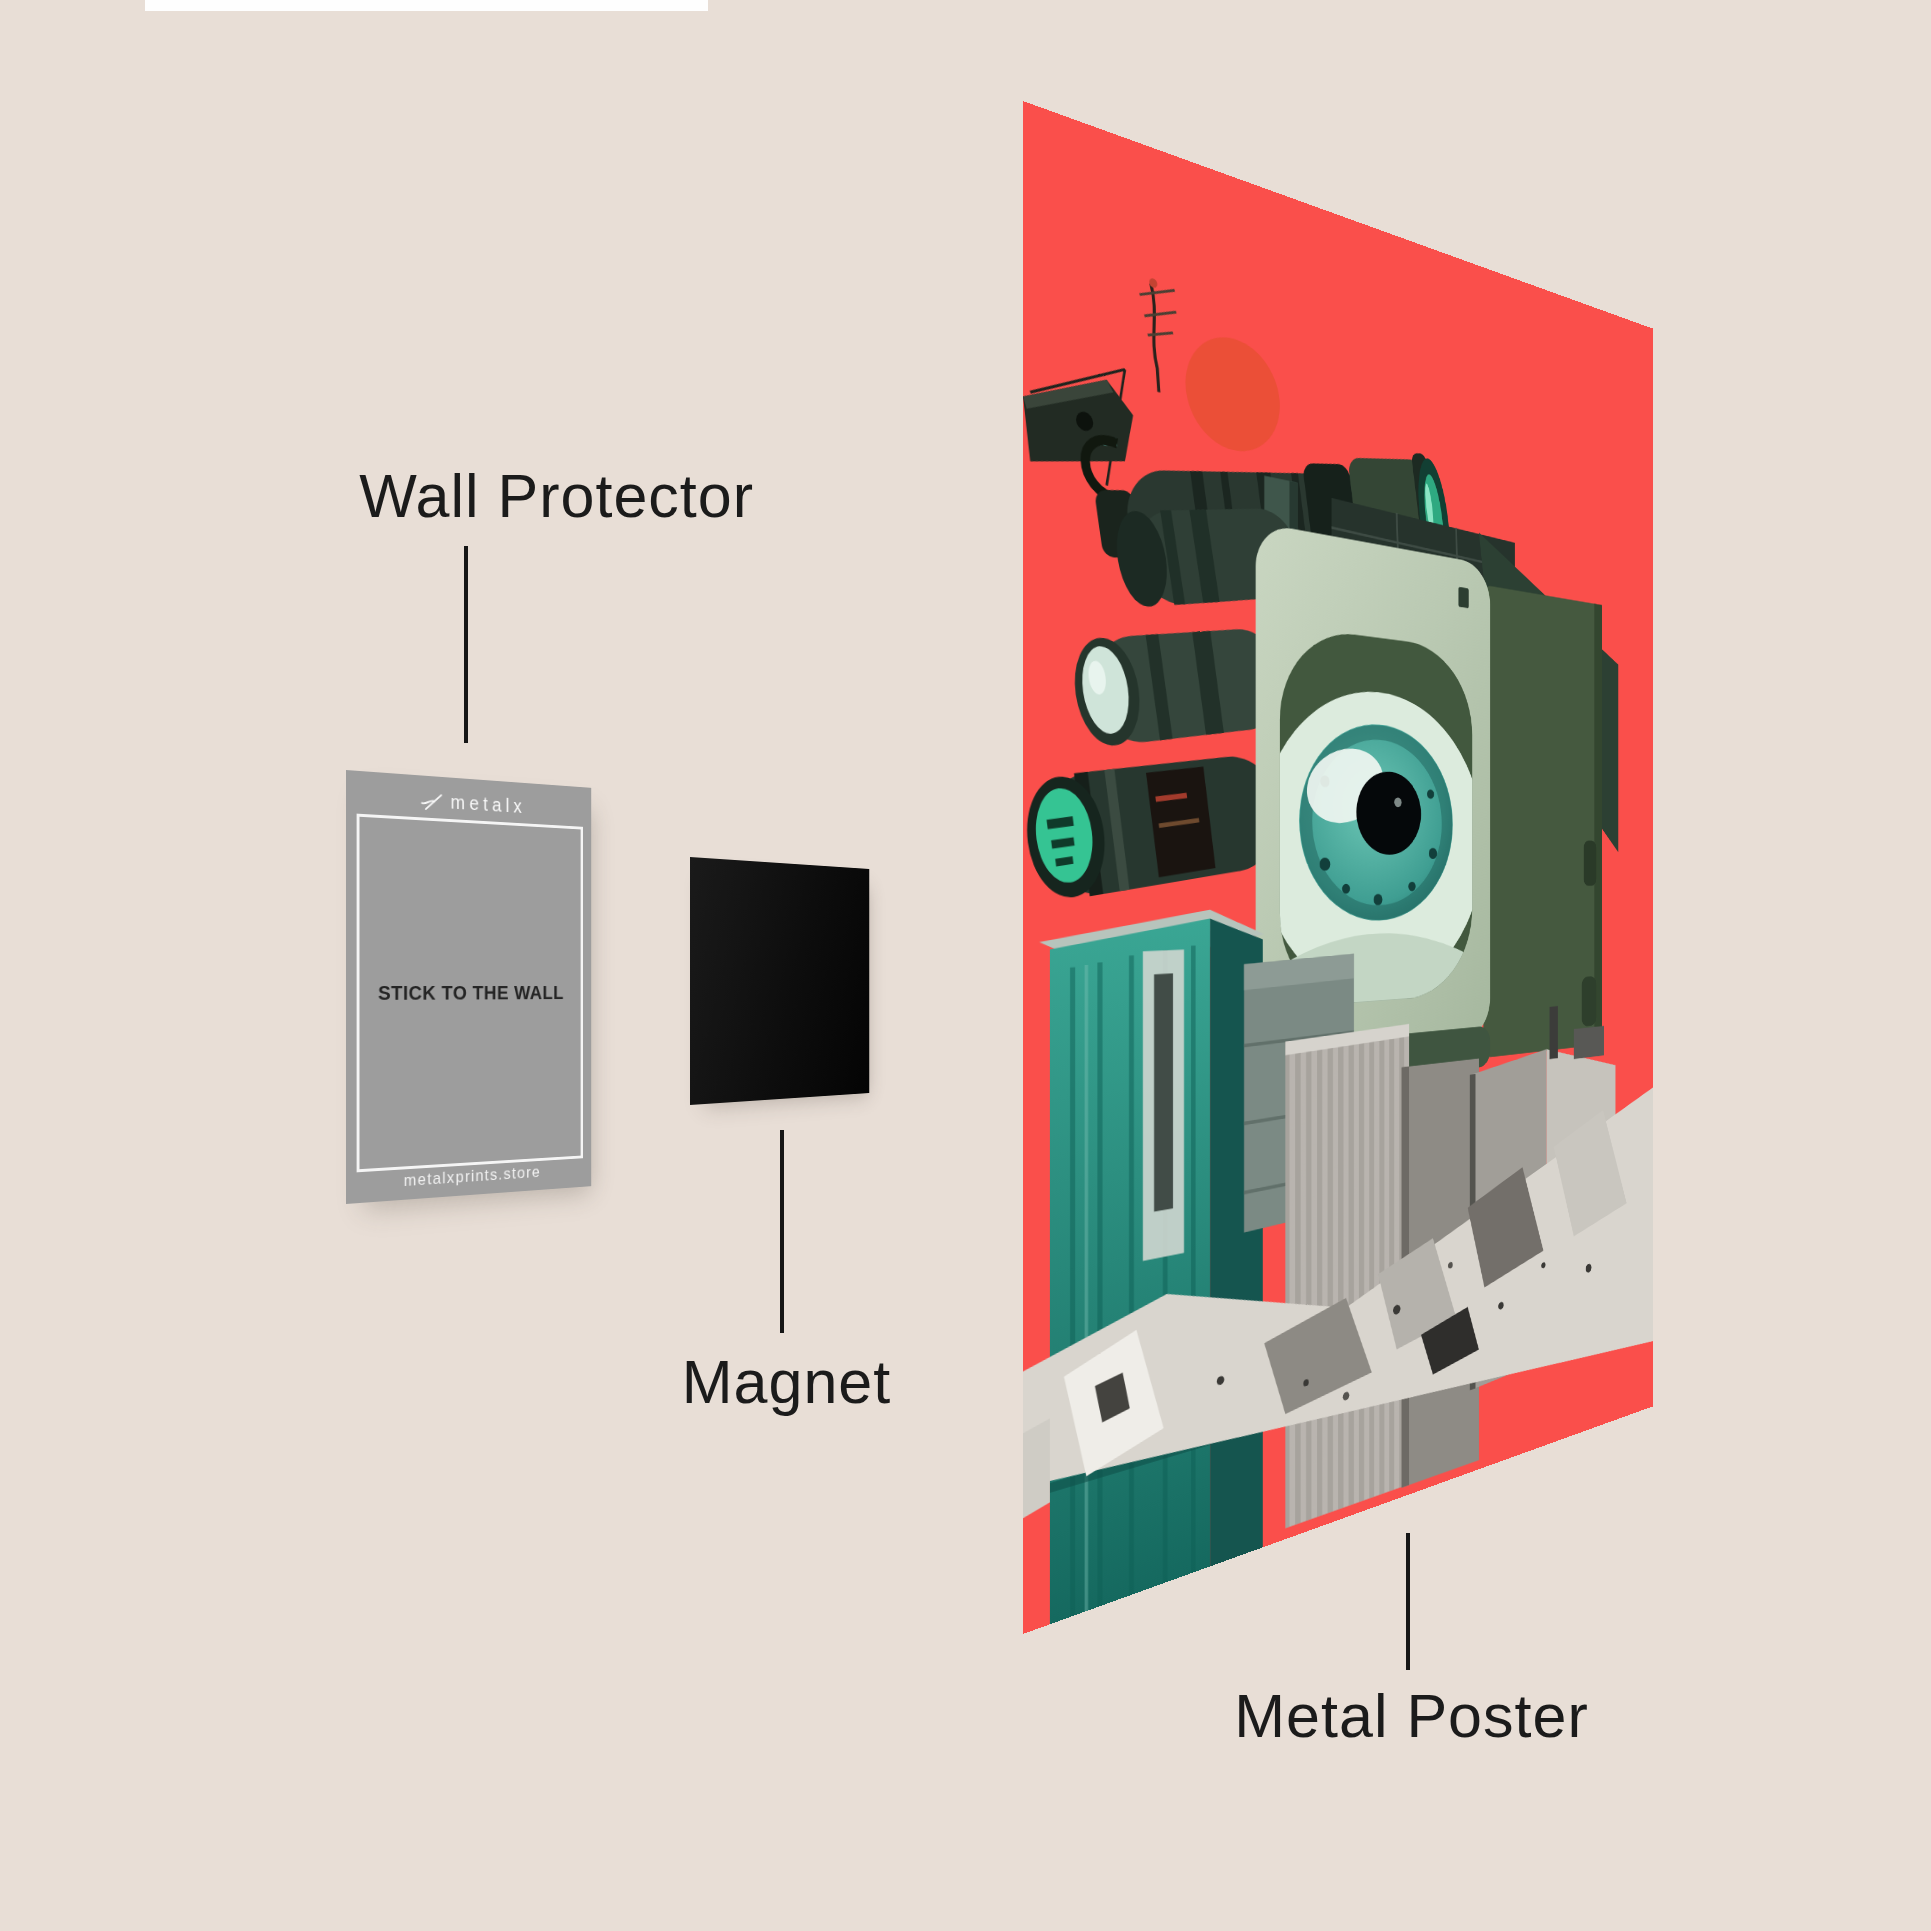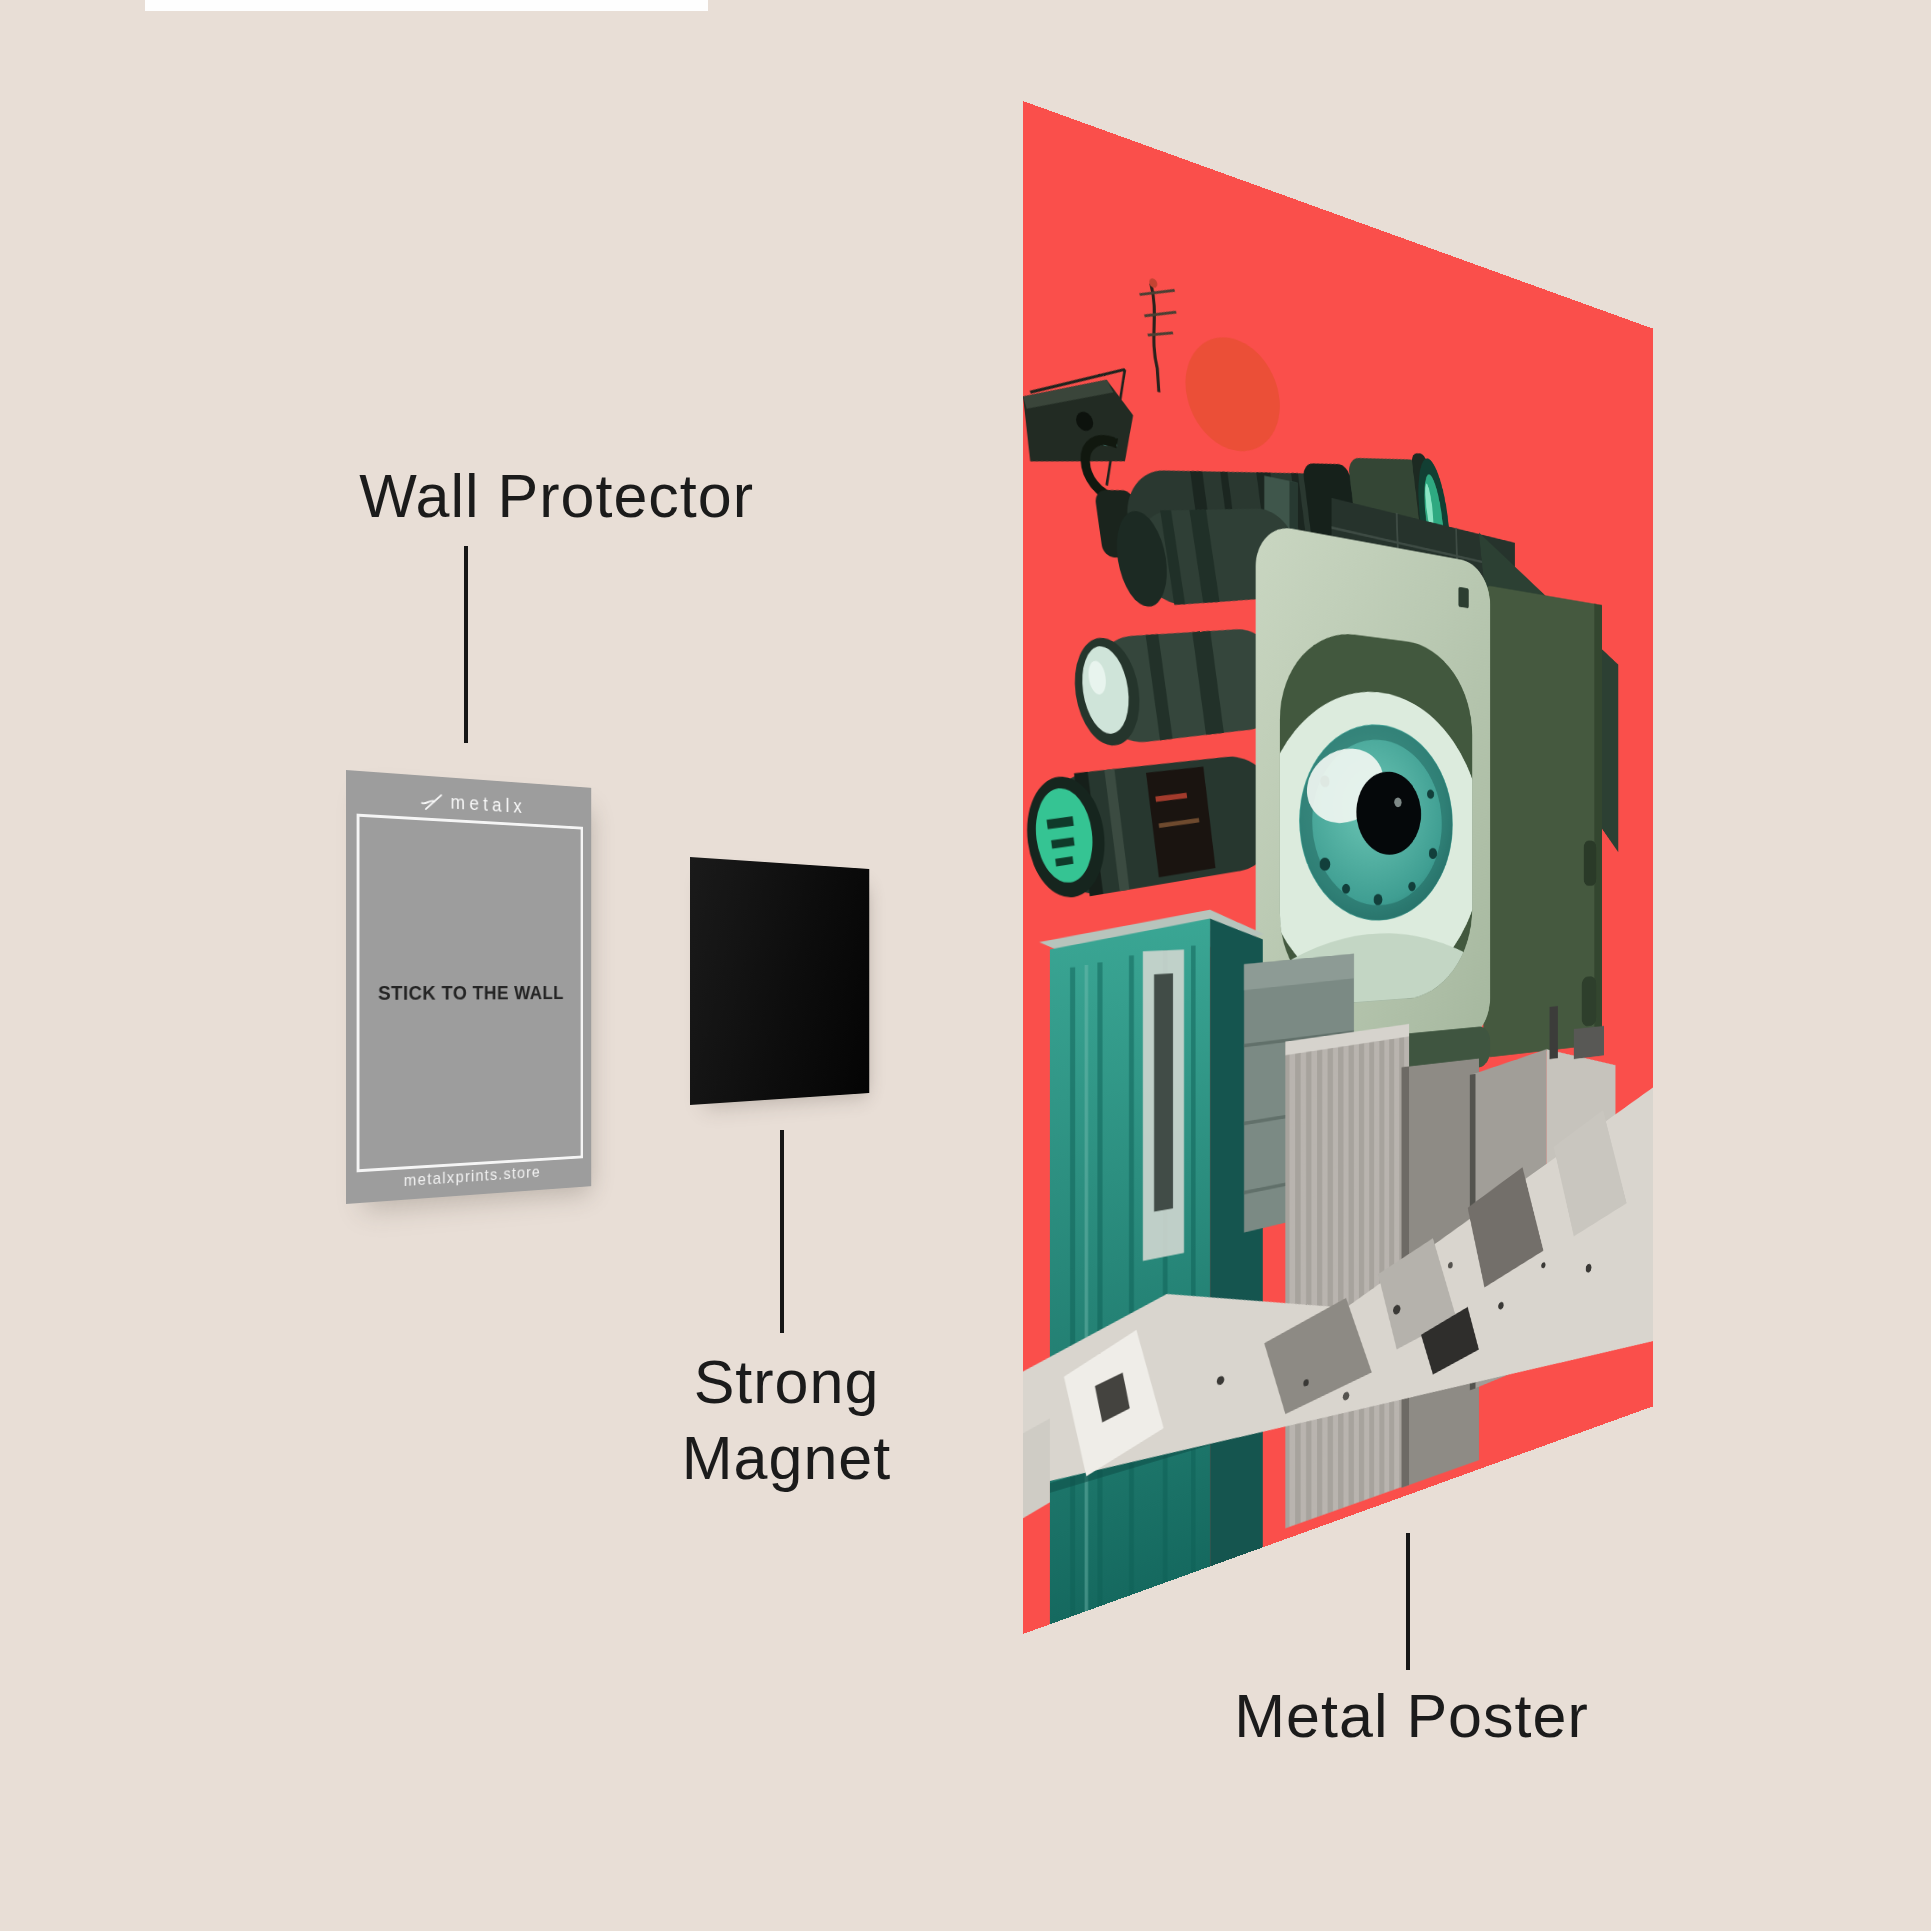--- a/index.html
+++ b/index.html
@@ -77,21 +77,20 @@
     </div>
     <div class="card-border">
       <div class="card-center">STICK TO THE WALL</div>
     </div>
     <div class="card-footer">metalxprints.store</div>
   </div>
 
   <div class="magnet"></div>
   <div class="leader leader-magnet"></div>
   <div class="label lbl-magnet">
-    <div>Strong</div>
     <div>Magnet</div>
   </div>
 
   <div class="poster">
     <svg viewBox="0 0 988 1588" preserveAspectRatio="none">
       <defs>
         <linearGradient id="g-sage" x1="0" y1="0" x2="1" y2="1">
           <stop offset="0" stop-color="#c9d6c1"></stop>
             <stop offset="1" stop-color="#a6b89f"></stop>
         </linearGradient>

